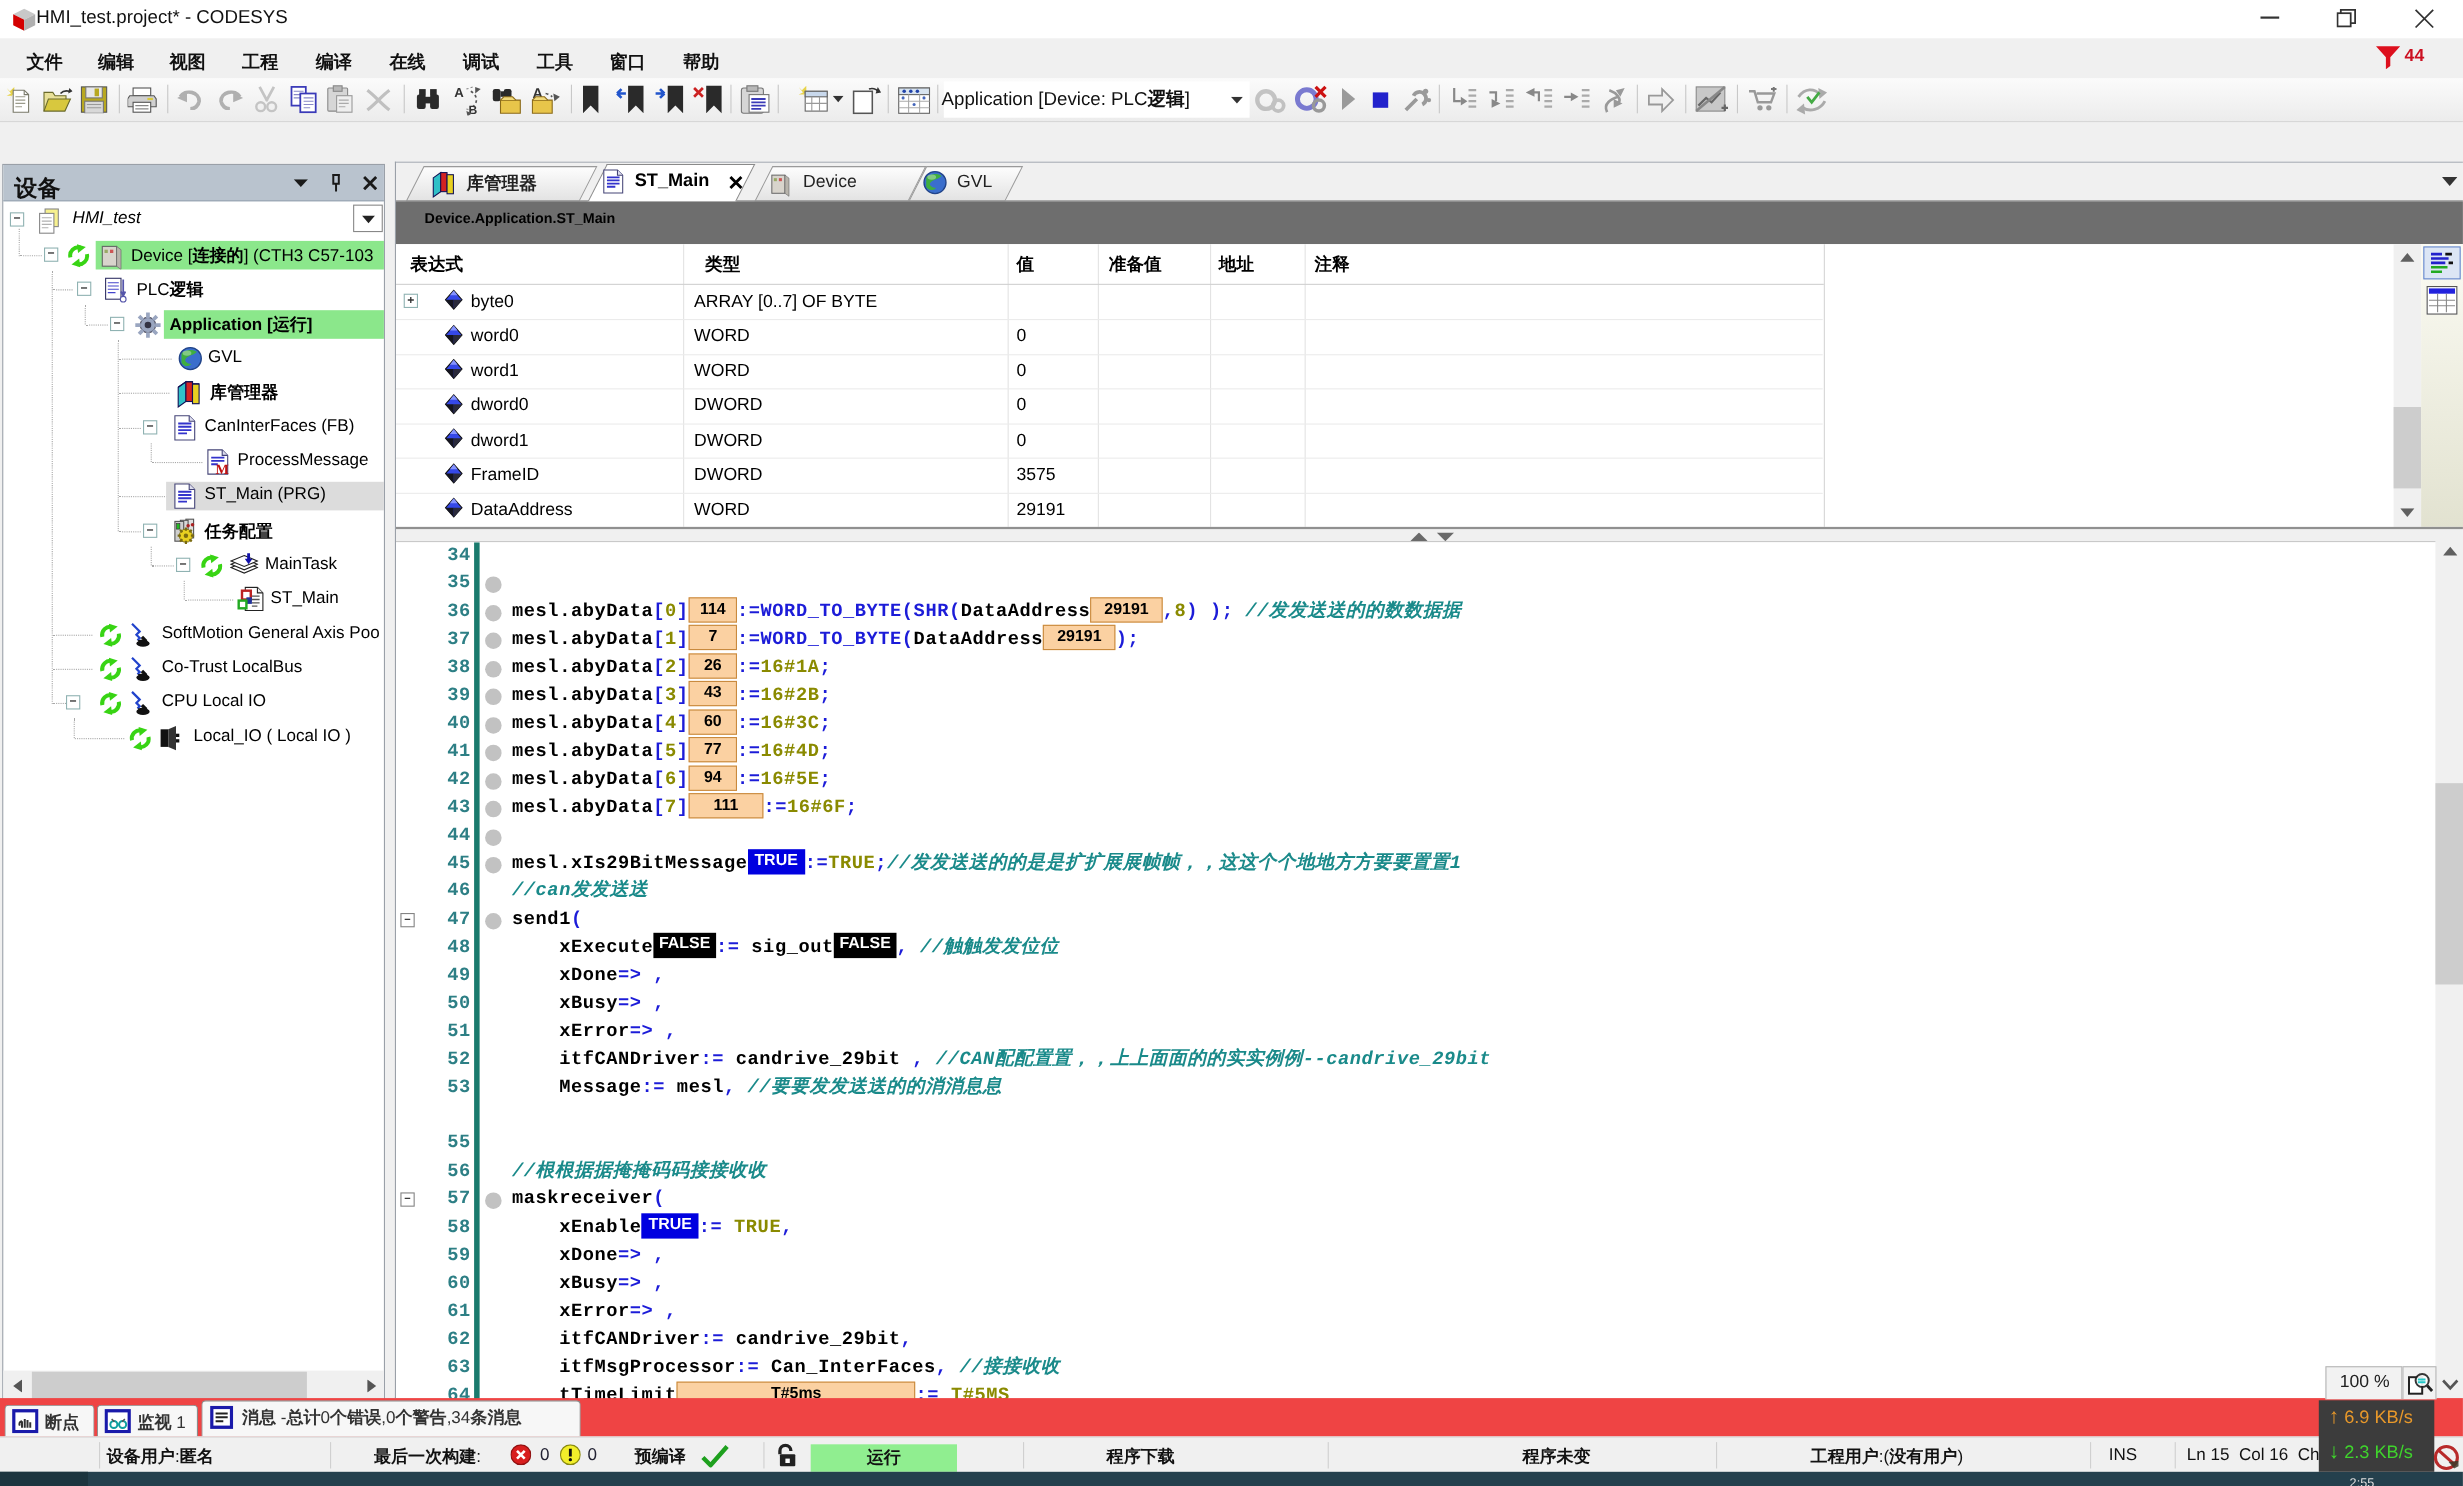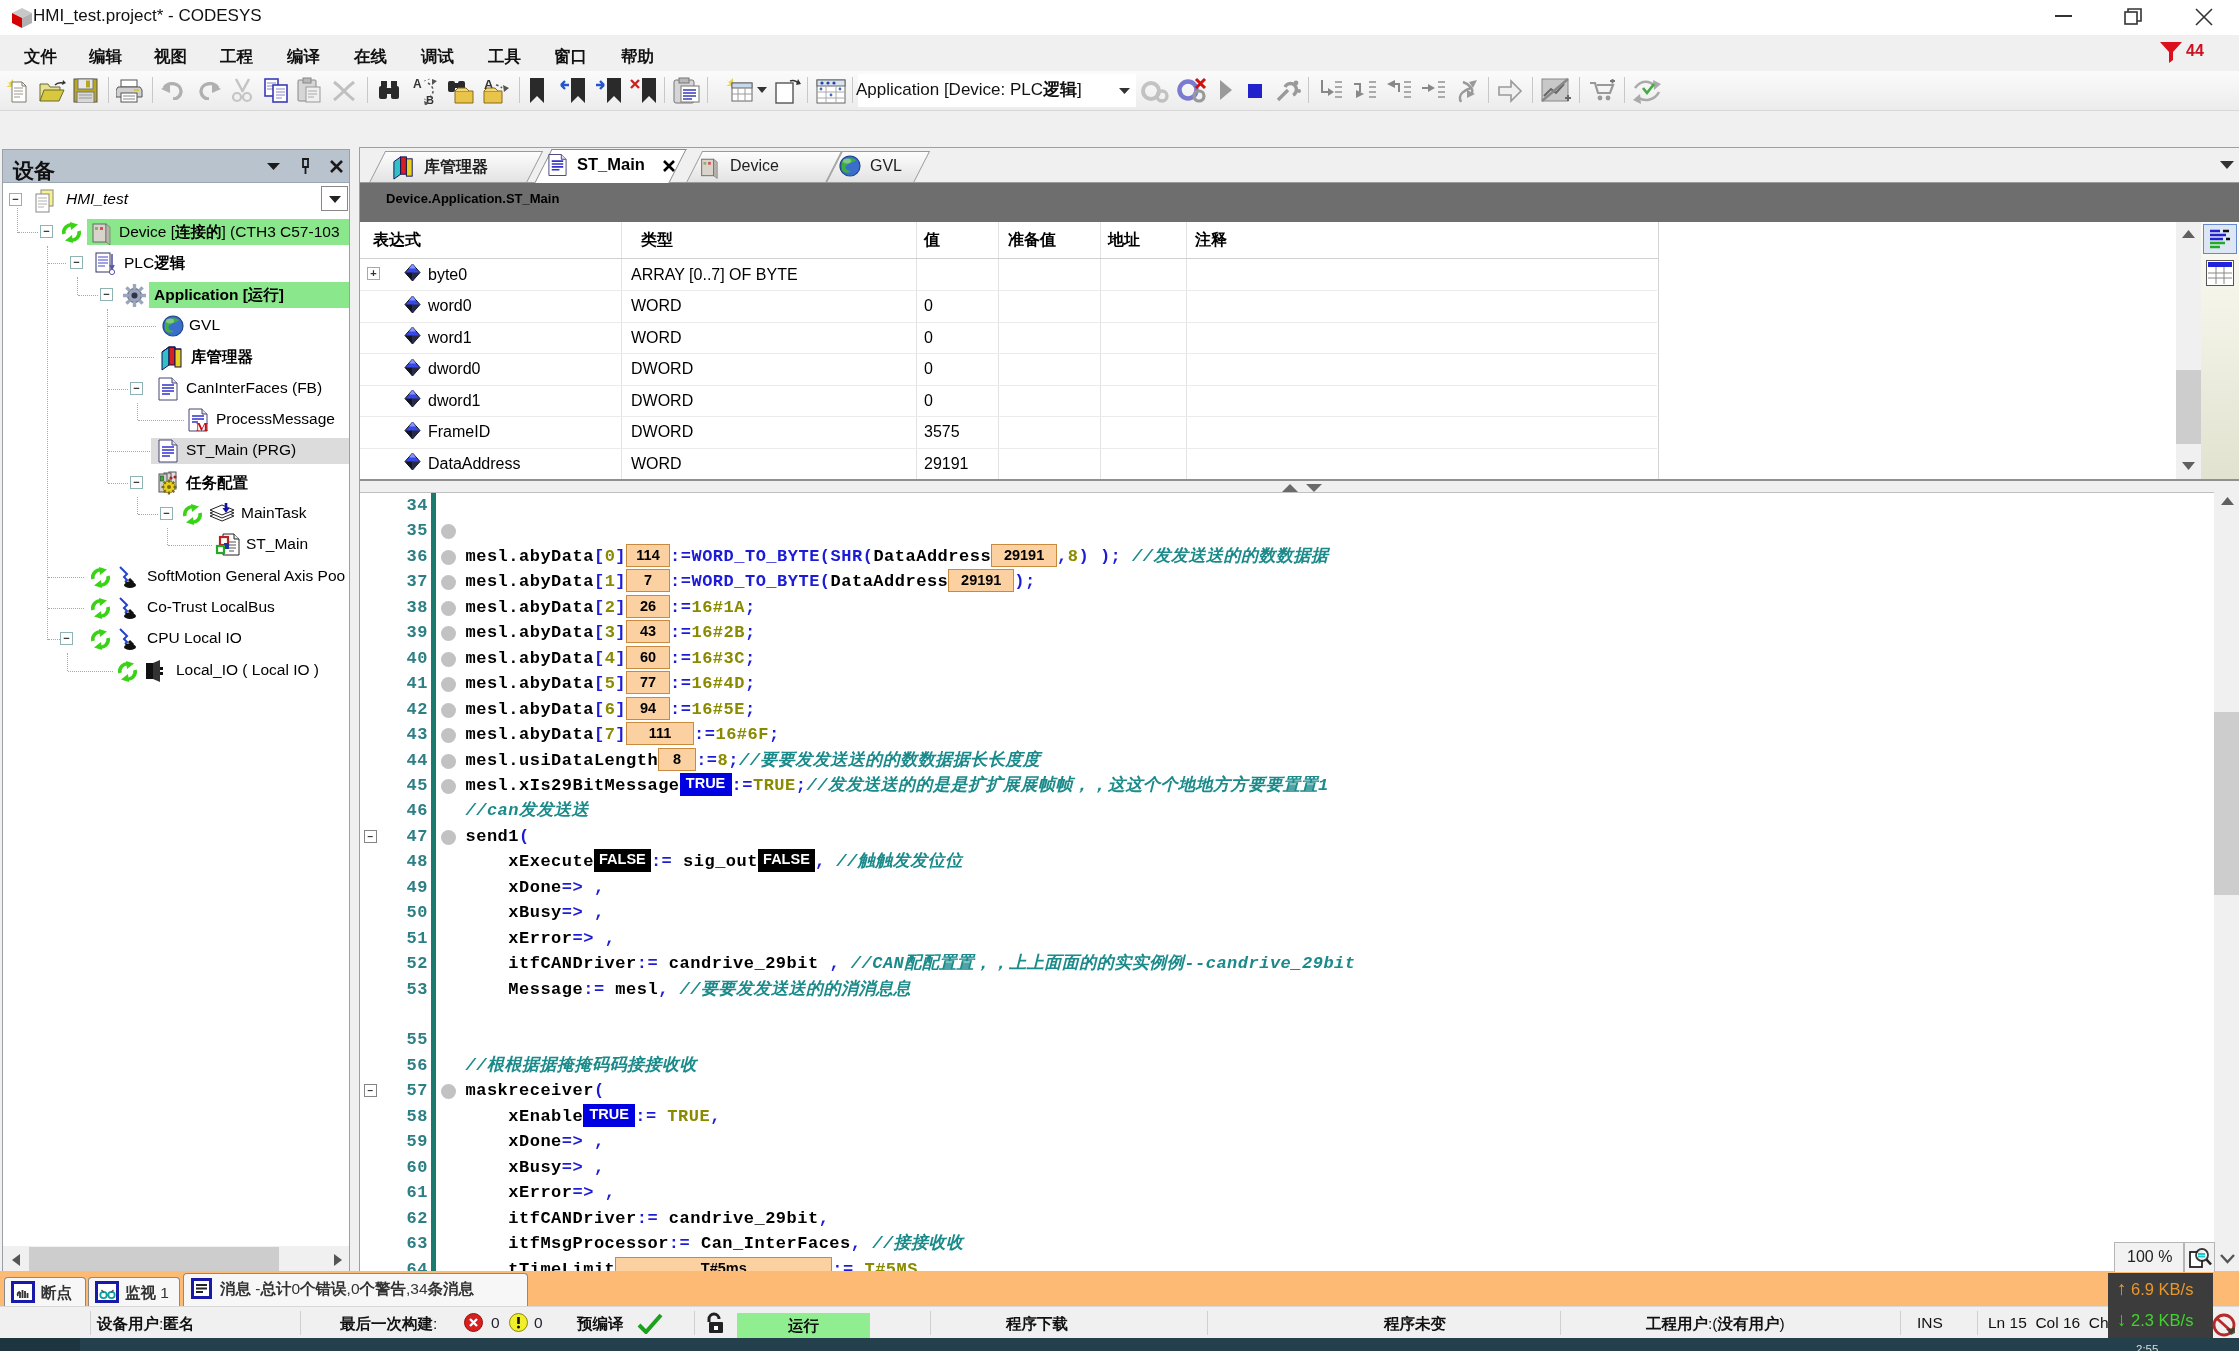--- a/index.html
+++ b/index.html
@@ -732,21 +732,21 @@
     <div class="cl" style="top:0px"><span class="ln">34</span></div>
     <div class="cl" style="top:25px"><span class="ln">35</span><div class="bp"></div></div>
     <div class="cl" style="top:51px"><span class="ln">36</span><div class="bp"></div><span class="ct mono">mesl.abyData<span class="kw">[</span><span class="num">0</span><span class="kw">]</span><span class="mbox" style="width:44px">114</span><span class="kw">:=WORD_TO_BYTE(SHR(</span>DataAddress<span class="mbox" style="width:66px">29191</span><span class="kw">,</span><span class="num">8</span><span class="kw">) );</span> <span class="cmt">//<b>发发送送的的数数据据</b></span></span></div>
     <div class="cl" style="top:76px"><span class="ln">37</span><div class="bp"></div><span class="ct mono">mesl.abyData<span class="kw">[</span><span class="num">1</span><span class="kw">]</span><span class="mbox" style="width:44px">7</span><span class="kw">:=WORD_TO_BYTE(</span>DataAddress<span class="mbox" style="width:66px">29191</span><span class="kw">);</span></span></div>
     <div class="cl" style="top:102px"><span class="ln">38</span><div class="bp"></div><span class="ct mono">mesl.abyData<span class="kw">[</span><span class="num">2</span><span class="kw">]</span><span class="mbox" style="width:44px">26</span><span class="kw">:=</span><span class="num">16#1A</span><span class="kw">;</span></span></div>
     <div class="cl" style="top:127px"><span class="ln">39</span><div class="bp"></div><span class="ct mono">mesl.abyData<span class="kw">[</span><span class="num">3</span><span class="kw">]</span><span class="mbox" style="width:44px">43</span><span class="kw">:=</span><span class="num">16#2B</span><span class="kw">;</span></span></div>
     <div class="cl" style="top:153px"><span class="ln">40</span><div class="bp"></div><span class="ct mono">mesl.abyData<span class="kw">[</span><span class="num">4</span><span class="kw">]</span><span class="mbox" style="width:44px">60</span><span class="kw">:=</span><span class="num">16#3C</span><span class="kw">;</span></span></div>
     <div class="cl" style="top:178px"><span class="ln">41</span><div class="bp"></div><span class="ct mono">mesl.abyData<span class="kw">[</span><span class="num">5</span><span class="kw">]</span><span class="mbox" style="width:44px">77</span><span class="kw">:=</span><span class="num">16#4D</span><span class="kw">;</span></span></div>
     <div class="cl" style="top:204px"><span class="ln">42</span><div class="bp"></div><span class="ct mono">mesl.abyData<span class="kw">[</span><span class="num">6</span><span class="kw">]</span><span class="mbox" style="width:44px">94</span><span class="kw">:=</span><span class="num">16#5E</span><span class="kw">;</span></span></div>
     <div class="cl" style="top:229px"><span class="ln">43</span><div class="bp"></div><span class="ct mono">mesl.abyData<span class="kw">[</span><span class="num">7</span><span class="kw">]</span><span class="mbox" style="width:68px">111</span><span class="kw">:=</span><span class="num">16#6F</span><span class="kw">;</span></span></div>
-    <div class="cl" style="top:255px"><span class="ln">44</span><div class="bp"></div><span class="ct mono">mesl.usiDataLength<span class="mbox" style="width:38px">8</span><span class="kw">:=</span><span class="num">8</span><span class="kw">;</span><span class="cmt">//<b>要要发发送送的的数数据据长长度度</b></span></span></div>
+    <div class="cl" style="top:255px"><span class="ln">44</span><div class="bp"></div></div>
     <div class="cl" style="top:280px"><span class="ln">45</span><div class="bp"></div><span class="ct mono">mesl.xIs29BitMessage<span class="tbox" style="width:52px">TRUE</span><span class="kw">:=</span><span class="num">TRUE</span><span class="kw">;</span><span class="cmt">//<b>发发送送的的是是扩扩展展帧帧，，这这个个地地方方要要置置</b>1</span></span></div>
     <div class="cl" style="top:305px"><span class="ln">46</span><span class="ct mono"><span class="cmt">//can<b>发发送送</b></span></span></div>
     <div class="cl" style="top:331px"><span class="ln">47</span><div class="fold">−</div><div class="bp"></div><span class="ct mono">send1<span class="kw">(</span></span></div>
     <div class="cl" style="top:356px"><span class="ln">48</span><span class="ct mono">    xExecute<span class="fbox" style="width:57px">FALSE</span><span class="kw">:=</span> sig_out<span class="fbox" style="width:57px">FALSE</span><span class="kw">,</span> <span class="cmt">//<b>触触发发位位</b></span></span></div>
     <div class="cl" style="top:382px"><span class="ln">49</span><span class="ct mono">    xDone<span class="kw">=&gt;</span> <span class="kw">,</span></span></div>
     <div class="cl" style="top:407px"><span class="ln">50</span><span class="ct mono">    xBusy<span class="kw">=&gt;</span> <span class="kw">,</span></span></div>
     <div class="cl" style="top:433px"><span class="ln">51</span><span class="ct mono">    xError<span class="kw">=&gt;</span> <span class="kw">,</span></span></div>
     <div class="cl" style="top:458px"><span class="ln">52</span><span class="ct mono">    itfCANDriver<span class="kw">:=</span> candrive_29bit <span class="kw">,</span> <span class="cmt">//CAN<b>配配置置，，上上面面的的实实例例</b>--candrive_29bit</span></span></div>
     <div class="cl" style="top:484px"><span class="ln">53</span><span class="ct mono">    Message<span class="kw">:=</span> mesl<span class="kw">,</span> <span class="cmt">//<b>要要发发送送的的消消息息</b></span></span></div>
     <div class="cl" style="top:534px"><span class="ln">55</span></div>
@@ -777,21 +777,21 @@
     <svg class="abs" style="left:7px;top:10px" width="13" height="9">
         <polygon points="6.5,0 13,8 0,8" fill="#606060"></polygon>
       </svg>
     <div class="abs" style="left:0;top:225px;width:26px;height:183px;background:#cdcdcd"></div>
     <svg class="abs" style="left:5px;top:766px" width="17" height="12">
         <path d="M2,2 L8.5,9 L15,2" fill="none" stroke="#555" stroke-width="2.4"></path>
       </svg>
   </div>
 </div>
 
-<div class="abs" id="bottomtabs" style="left:0;top:1271px;width:2239px;height:35px;background:#fdba74">
+<div class="abs" id="bottomtabs" style="left:0;top:1271px;width:2239px;height:35px;background:#ef4444">
   <div class="abs" style="left:4px;top:6px;width:82px;height:29px;background:#f7f7f7;border:1px solid #8a8a8a;border-bottom:none;border-radius:4px 4px 0 0">
     <svg class="abs" style="left:6px;top:3px" width="24" height="22" viewBox="0 0 24 22">
         <rect x="1.5" y="1.5" width="21" height="19" fill="#fff" stroke="#1a1aaa" stroke-width="3"></rect>
         <path d="M9,17 v-6 m2.5,6 v-8 m2.5,8 v-7 m2.5,7 v-5 M9,11 c-2,0 -3,2 -2,4" stroke="#333" stroke-width="1.8" fill="none"></path>
       </svg>
     <span class="abs" style="left:36px;top:5px;font-size:15.5px;color:#333"><b>断点</b></span>
   </div>
   <div class="abs" style="left:88px;top:6px;width:92px;height:29px;background:#f7f7f7;border:1px solid #8a8a8a;border-bottom:none;border-radius:4px 4px 0 0">
     <svg class="abs" style="left:6px;top:3px" width="24" height="22" viewBox="0 0 24 22">
         <rect x="1.5" y="1.5" width="21" height="19" fill="#fff" stroke="#1a1aaa" stroke-width="3"></rect>

